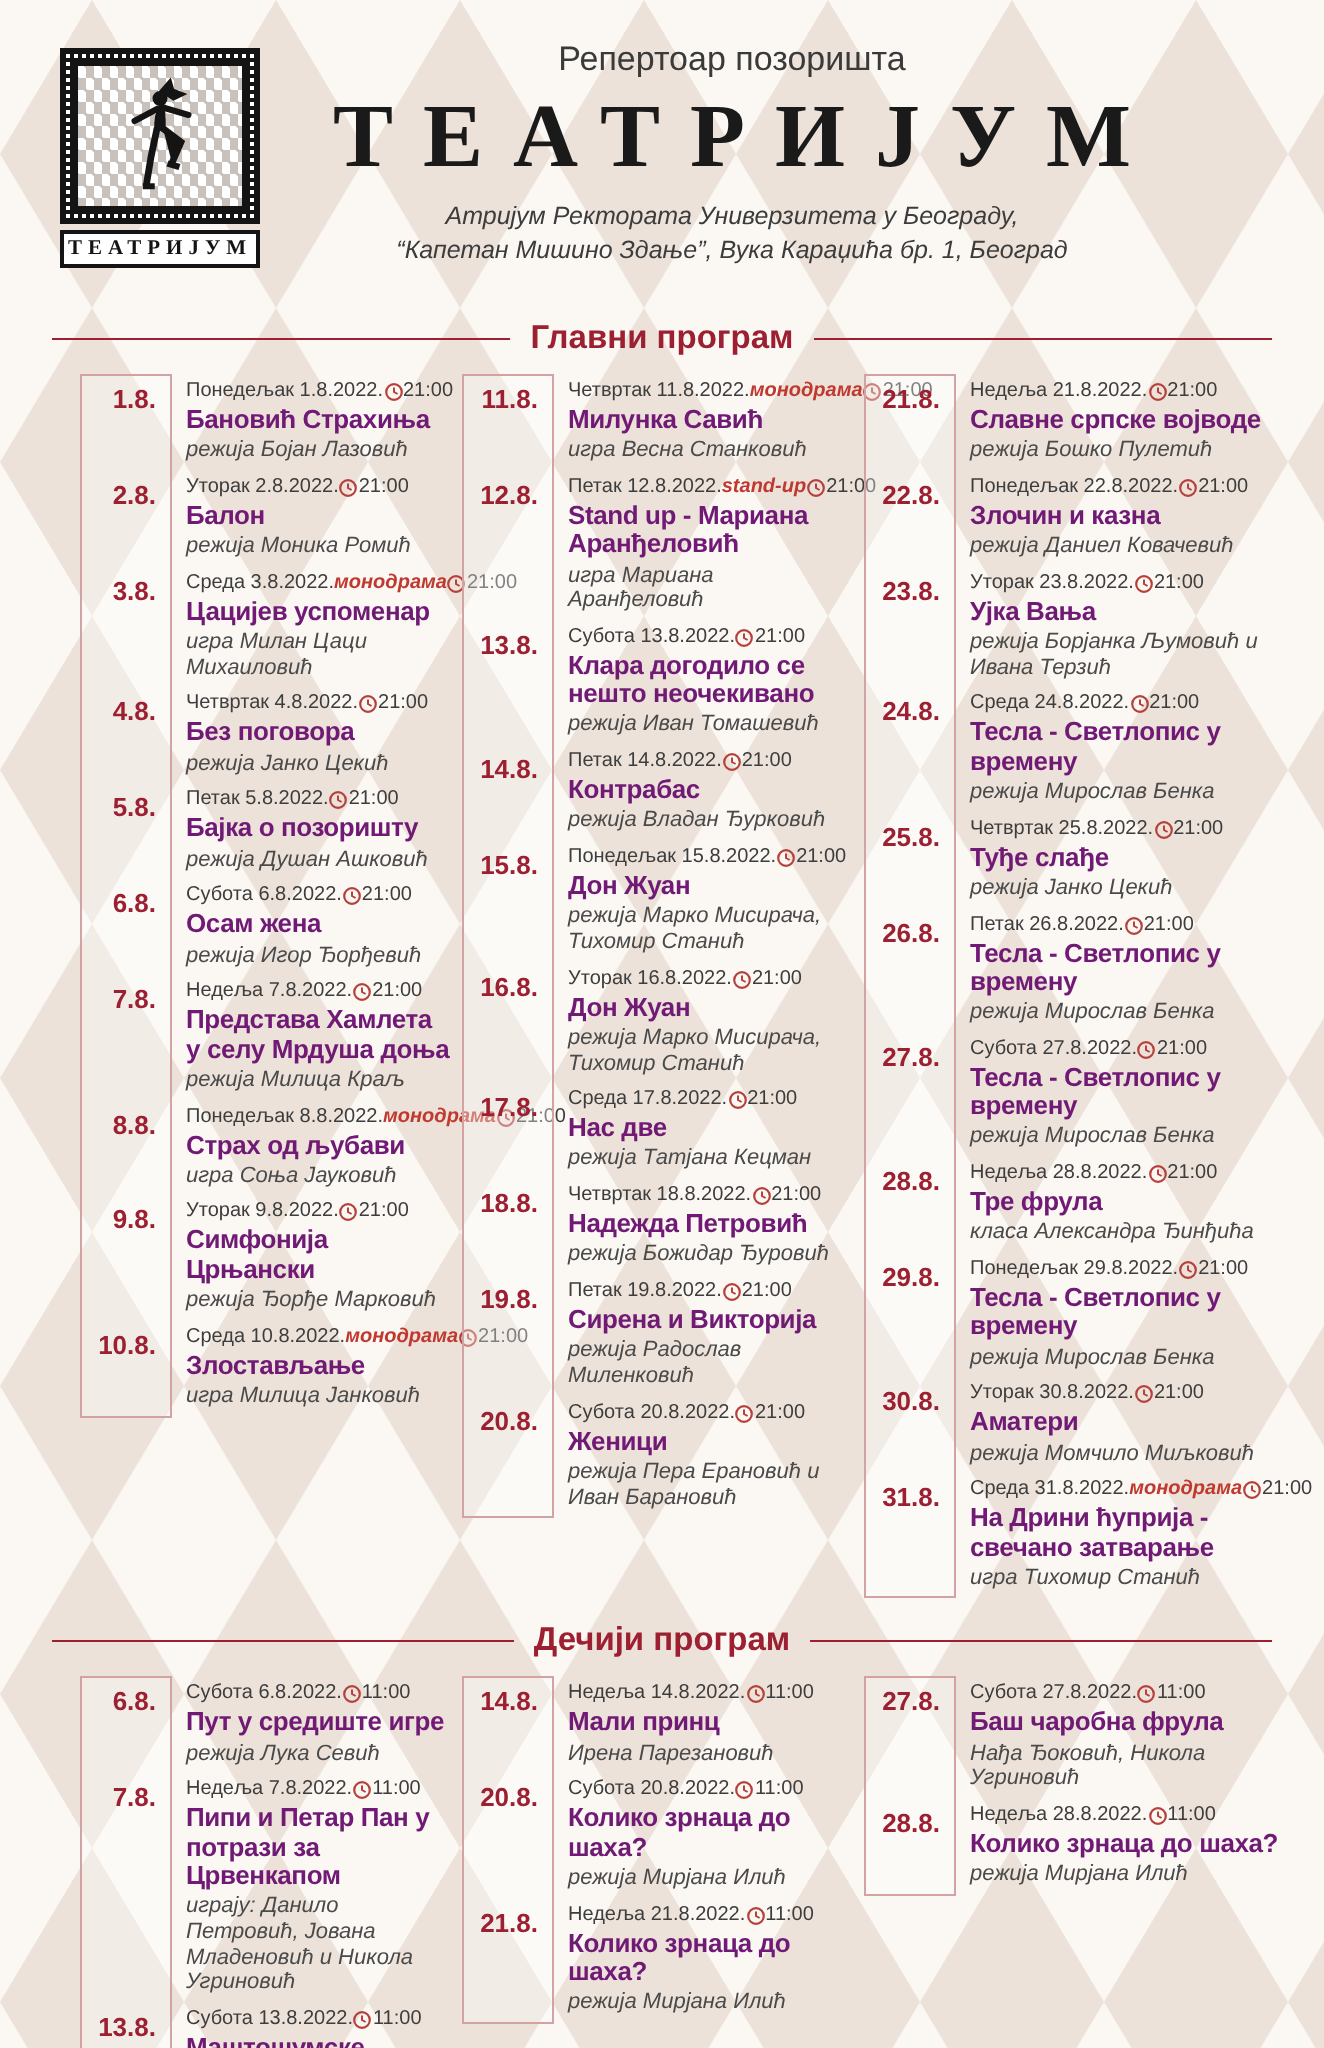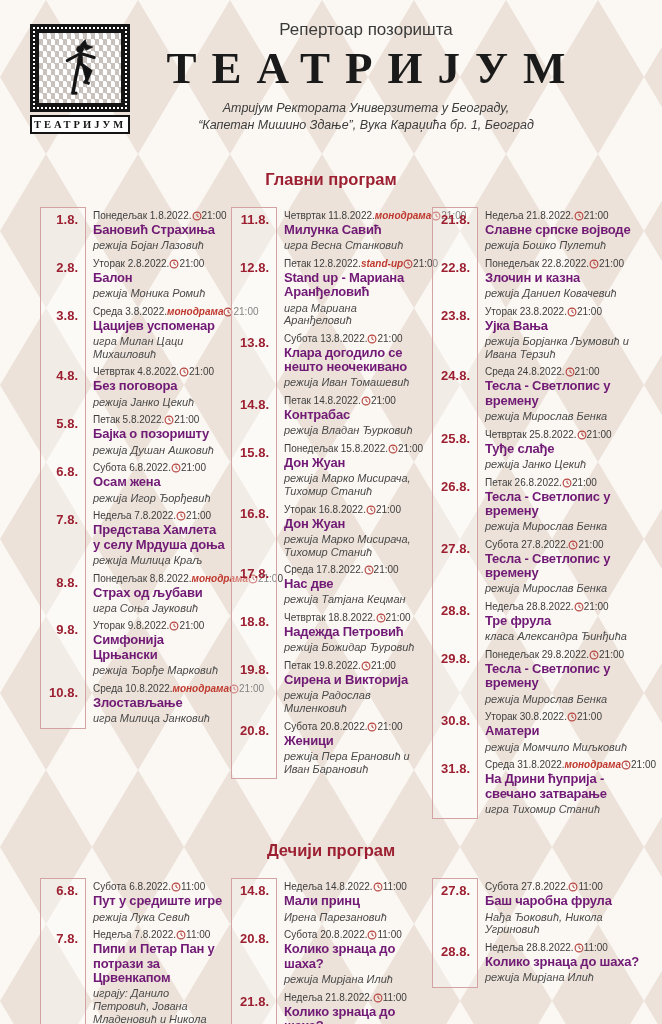--- a/index.html
+++ b/index.html
@@ -24,21 +24,21 @@
   .logo-label{margin-top:3px;border:2px solid #141414;background:#fff;text-align:center;
      font-family:"Liberation Serif",serif;font-weight:bold;font-size:10.5px;letter-spacing:3px;
      padding:2px 0;color:#141414;}
   .head-text{text-align:center;padding-left:70px;}
   .kicker{font-size:17px;color:#3a3a3a;margin:0;}
   .big-title{font-family:"Liberation Serif",serif;font-size:45px;font-weight:600;color:#1a1a1a;
      letter-spacing:15px;margin:2px 0 6px 15px;}
   .addr{font-size:12.5px;font-style:italic;color:#3c3c3c;line-height:1.35;}
 
   
-  .section-head{display:flex;align-items:center;gap:10px;margin:10px 26px 8px;flex-direction:column;}
+  .section-head{display:flex;align-items:center;gap:10px;margin:10px 26px 8px;}
   .section-head .rule{flex:1;height:1px;background:#9c2031;}
   .section-head h2{margin:0;font-size:16.5px;font-weight:bold;color:#9c2031;}
 
   
   .grid{display:grid;grid-template-columns:186px 196px 222px;column-gap:5px;margin:0 24px;align-items:start;padding-left:16px;}
   .col{position:relative;padding-top:3px;}
   .col::before{content:"";position:absolute;left:0;top:0;bottom:2px;width:44px;
      border:1px solid #d3a2a2;background:rgba(255,255,255,.35);pointer-events:none;}
   .entry{display:flex;margin-bottom:6px;position:relative;}
   .entry .date{flex:0 0 44px;box-sizing:border-box;text-align:right;padding:2px 6px 0 0;

